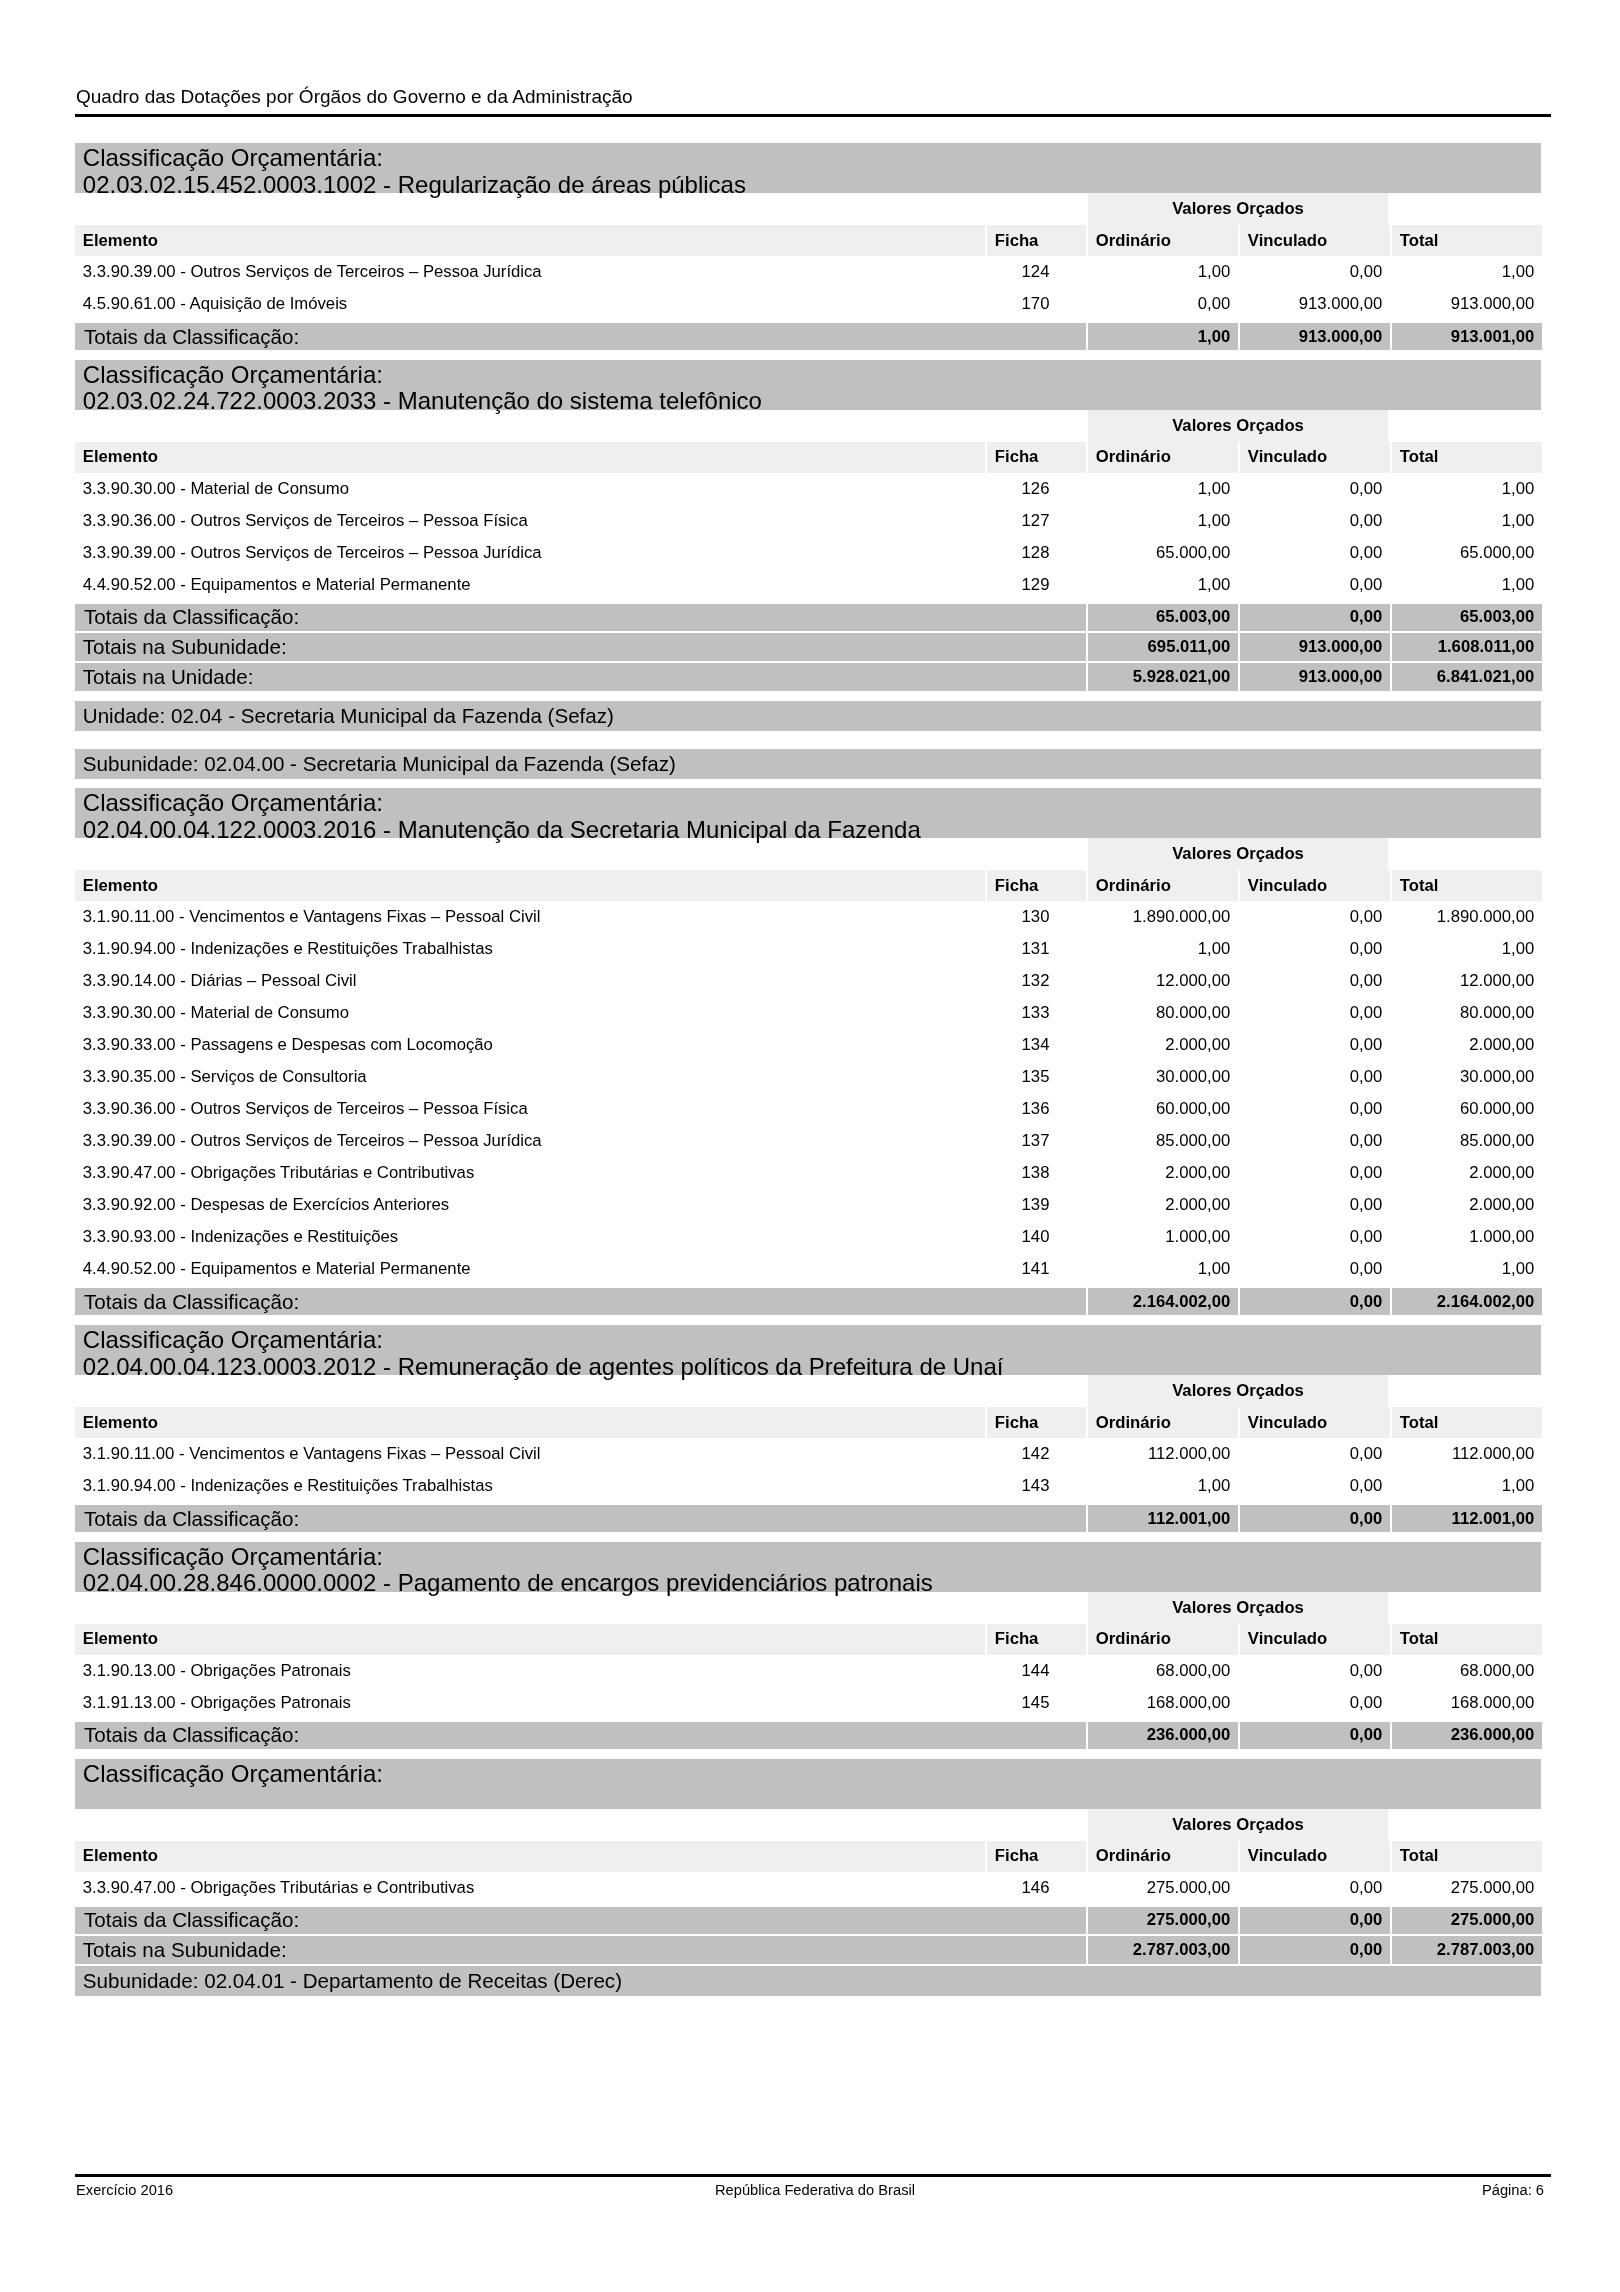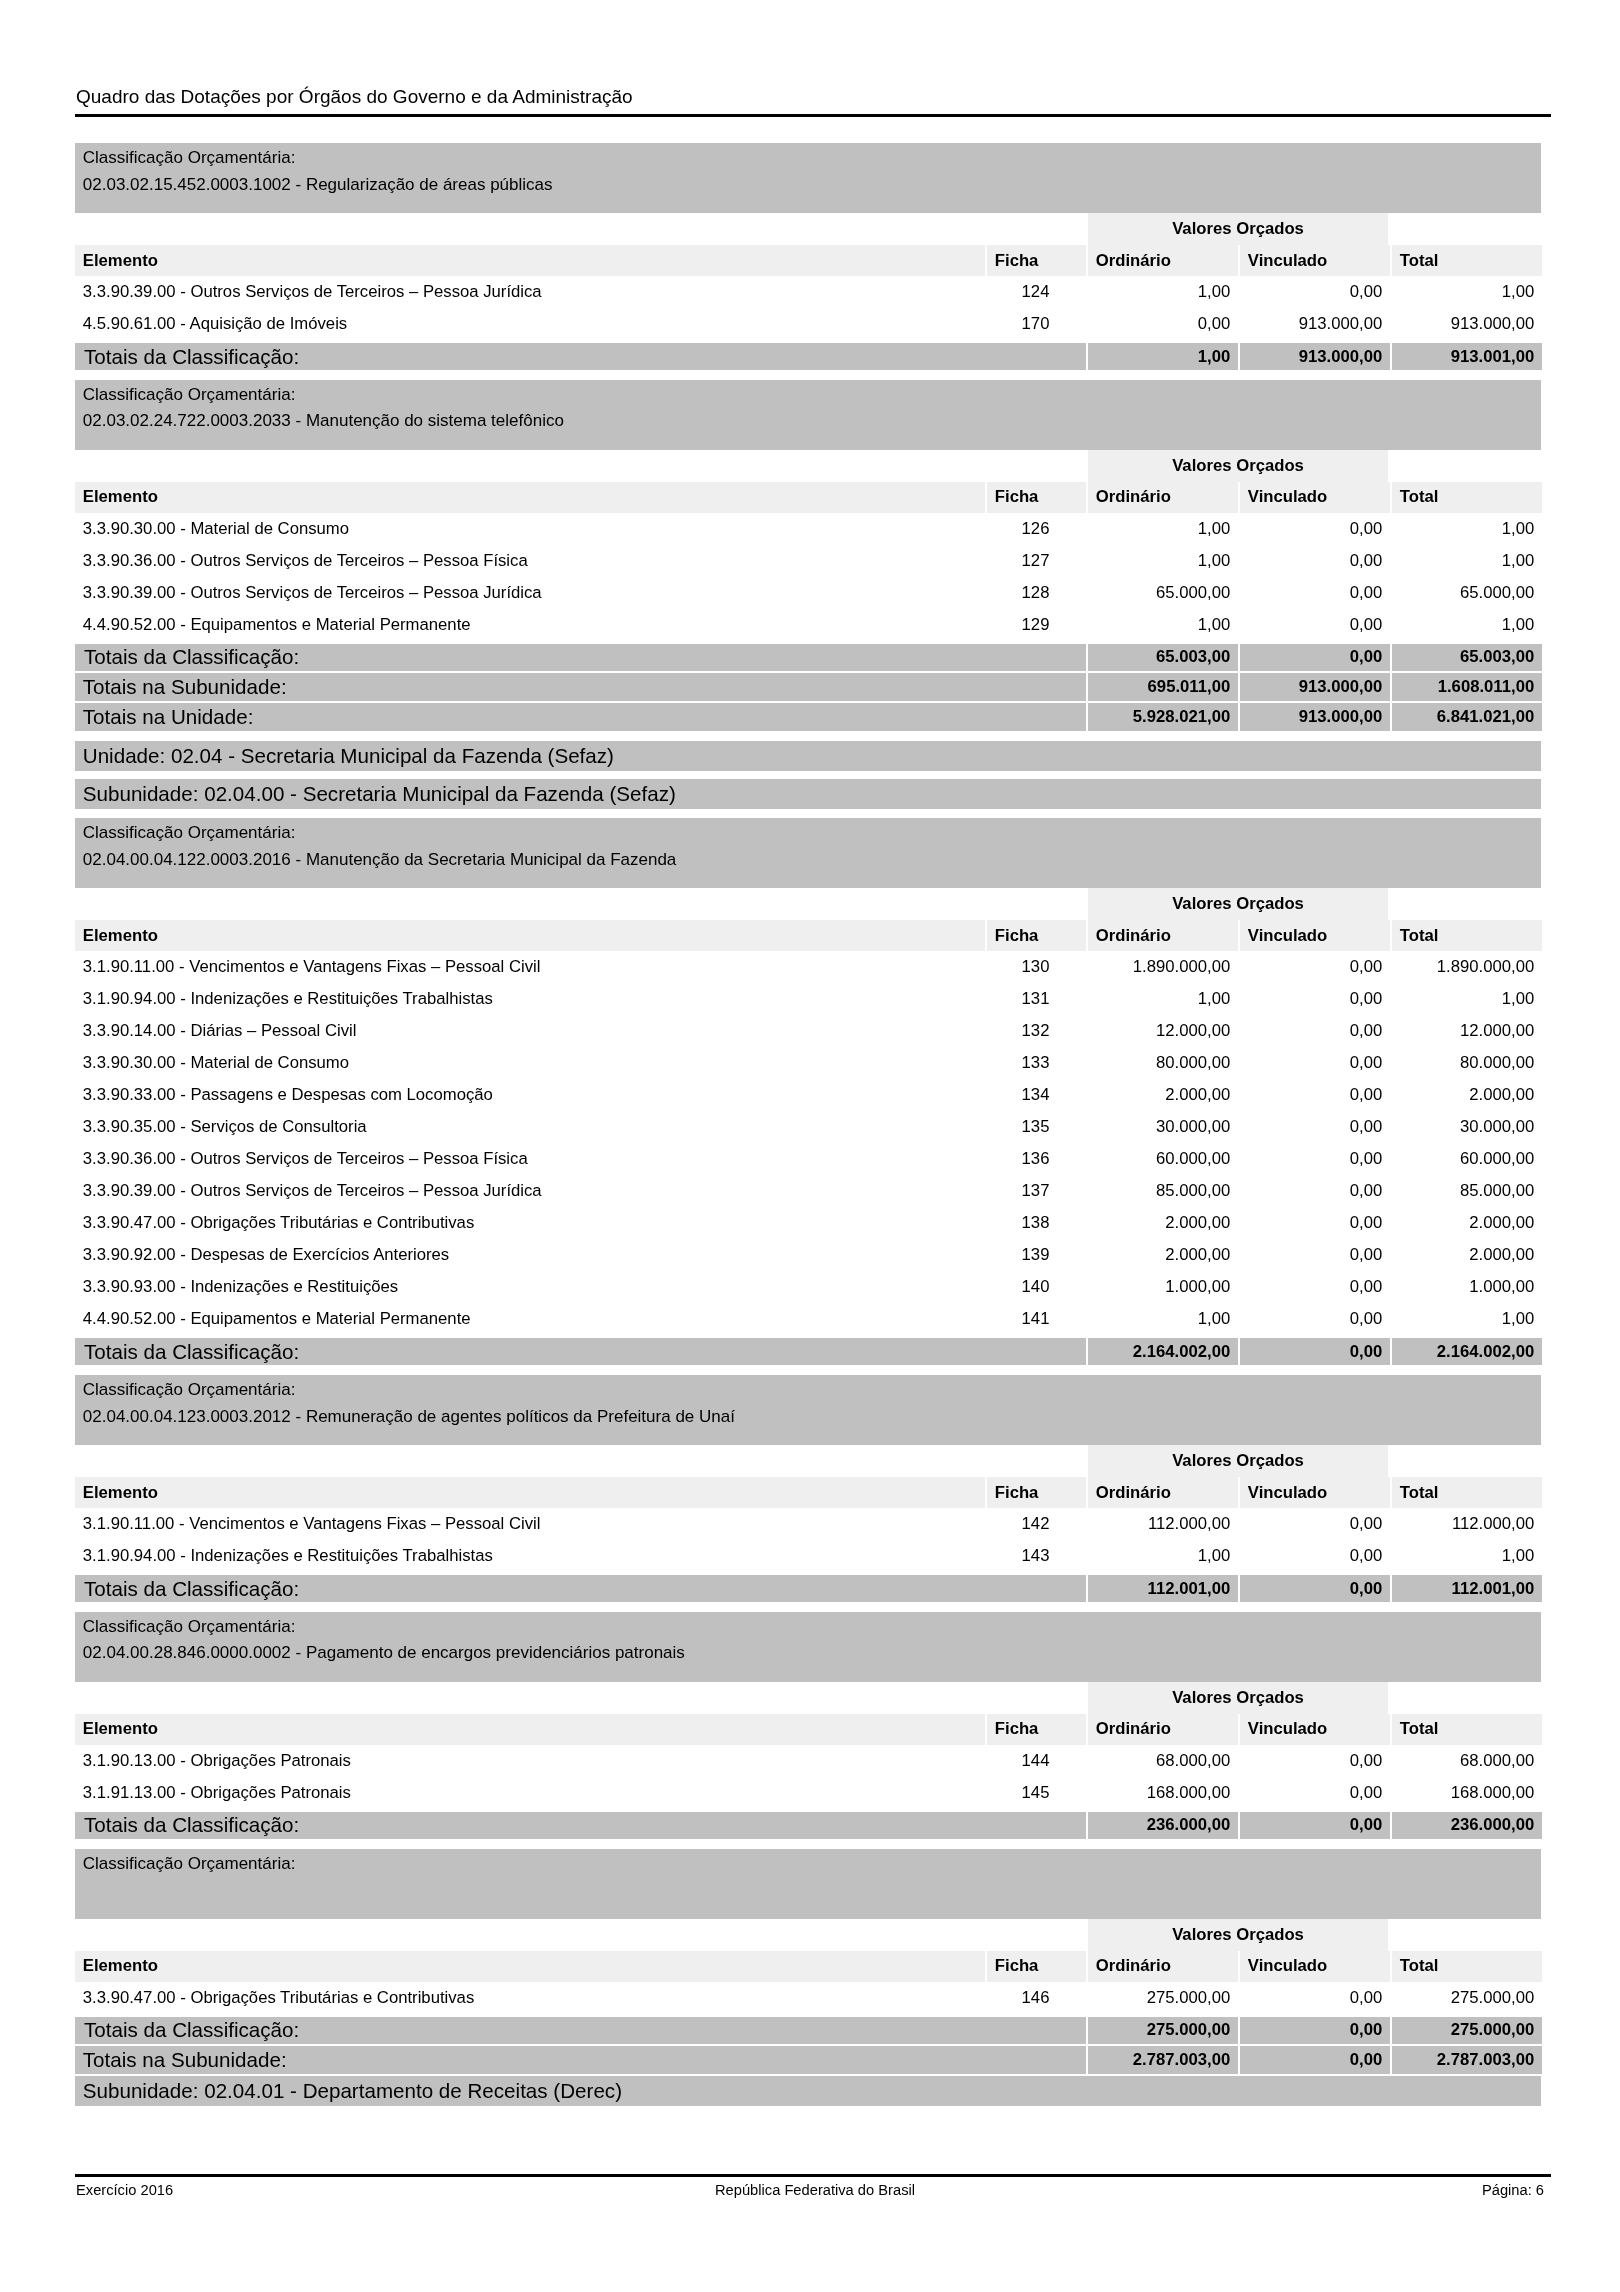--- a/index.html
+++ b/index.html
@@ -1,22 +1,22 @@
 <!DOCTYPE html>
 <html><head>
 <meta charset="utf-8">
 <style>
   html, body { margin: 0; padding: 0; background: #ffffff; }
   body { width: 1620px; height: 2293px; position: relative; font-family: "Liberation Sans", "DejaVu Sans", sans-serif; color: #000; overflow: hidden; }
   .page-header { position: absolute; left: 76px; top: 86px; font-size: 19px; }
   .rule { position: absolute; left: 75px; width: 1476px; height: 2.9px; background: #000; }
   .content { position: absolute; left: 75px; top: 143px; width: 1466px; }
   .gray { background: #c0c0c0; }
-  .class-head { height: 70px; padding: 2px 7.8px 0 7.8px; box-sizing: border-box; font-size: 17px; line-height: 26.5px; white-space: nowrap; }
-  .single-head { height: 30px; padding: 0 7.8px; box-sizing: border-box; font-size: 20.6px; line-height: 30px; white-space: nowrap; margin-bottom: 8px; }
+  .class-head { height: 50px; padding: 2px 7.8px 0 7.8px; box-sizing: border-box; font-size: 24px; line-height: 26.5px; white-space: nowrap; }
+  .single-head { height: 30px; padding: 0 7.8px; box-sizing: border-box; font-size: 20.6px; line-height: 30px; white-space: nowrap; margin-bottom: 18px; }
   table { border-collapse: separate; border-spacing: 0; width: 1466px; table-layout: fixed; }
   col.c-el { width: 910px; } col.c-fi { width: 101px; } col.c-or { width: 152px; } col.c-vi { width: 152px; } col.c-to { width: 152px; }
   td { padding: 0 7.8px; box-sizing: border-box; white-space: nowrap; overflow: hidden; }
   tr.valores td { height: 32px; font-size: 16.7px; font-weight: bold; }
   tr.valores td.vo { background: #efefef; text-align: center; border-right: 2px solid #fff; border-left: 2px solid #fff; }
   tr.cols td { height: 31px; background: #efefef; font-size: 16.7px; font-weight: bold; border-left: 2px solid #fff; }
   tr.cols td:first-child { border-left: none; }
   tr.cols td.c { text-align: left; }
   tr.row td { height: 32px; font-size: 16.7px; }
   tr.row td.fi { text-align: center; }

